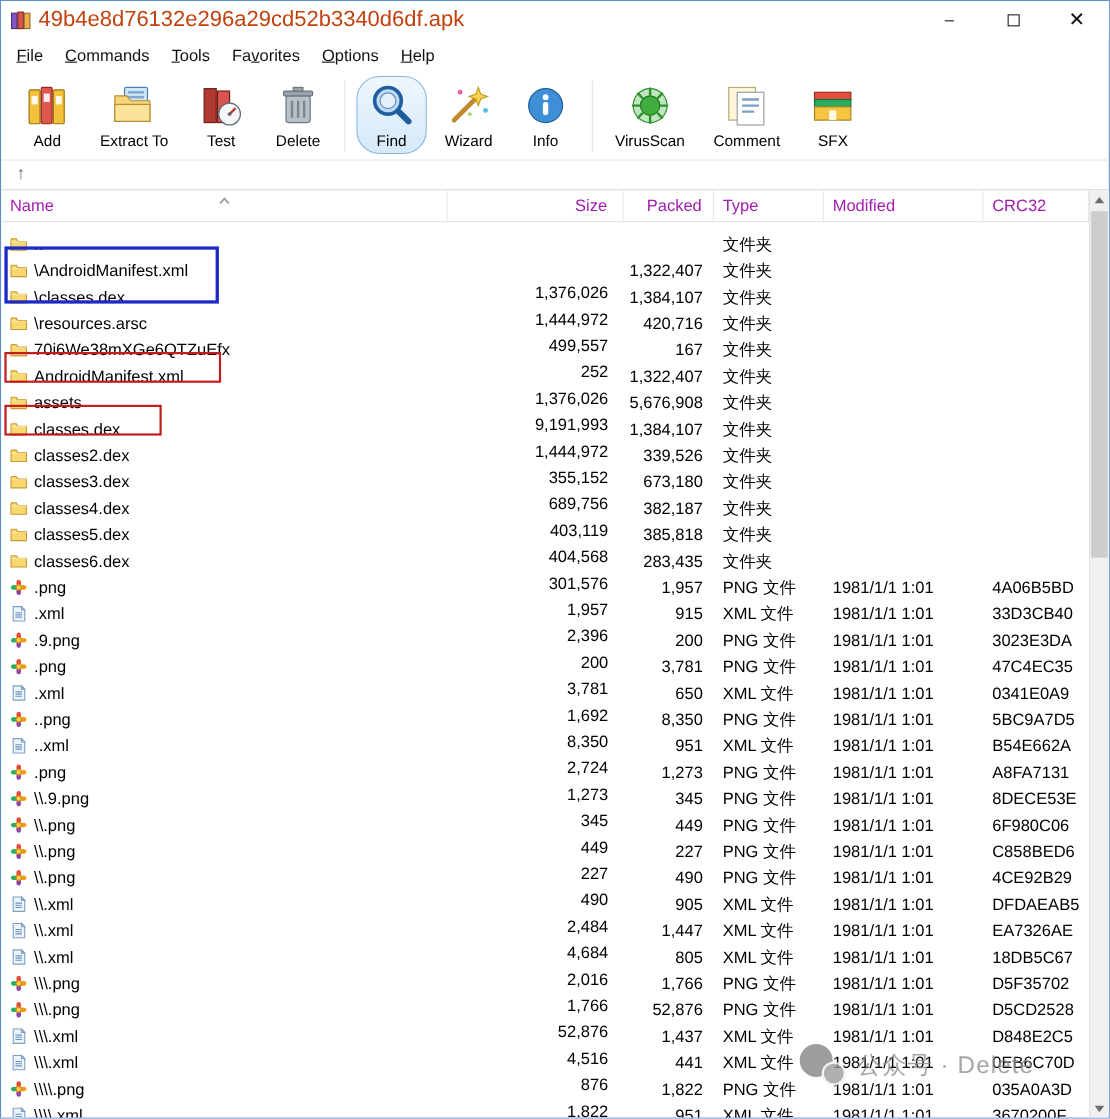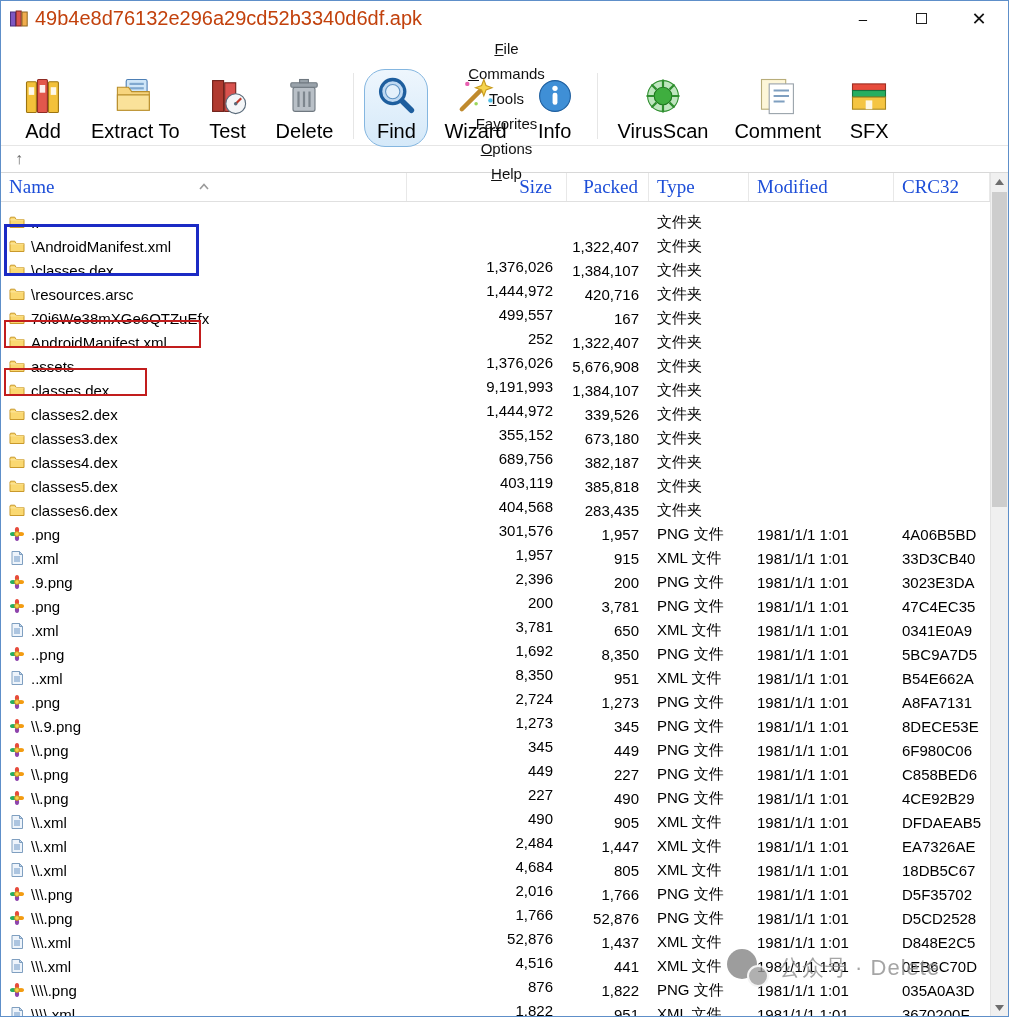--- a/index.html
+++ b/index.html
@@ -9,42 +9,42 @@
 
   
   .titlebar { height:35px; display:flex; align-items:center; padding-left:8px; background:#fff; }
   .app-icon { width:20px; height:20px; margin-right:6px; flex:0 0 auto; }
   .title-text { font-size:20px; color:#c2410c; }
   .win-controls { margin-left:auto; display:flex; height:100%; }
   .win-btn { width:58px; height:100%; display:flex; align-items:center; justify-content:center; font-size:15px; color:#111; }
   .max-glyph { width:11px; height:11px; border:1.5px solid #222; display:inline-block; }
 
   
-  .menubar { height:29px; display:flex; align-items:center; padding-left:4px; font-size:15px; color:#111;flex-direction:column; }
+  .menubar { height:29px; display:flex; align-items:center; padding-left:4px; font-size:15px; color:#111; }
   .menu-item { padding:4px 10px; cursor:default; }
   .menu-item u { text-decoration:underline; }
 
   
   .toolbar { height:81px; border-bottom:1px solid #e6e6e6; display:flex; align-items:flex-start; padding:4px 6px 0 10px; }
   .tb-btn { display:flex; flex-direction:column; align-items:center; padding:4px 9px 3px; margin-right:6px;
             border:1px solid transparent; border-radius:3px; min-width:54px; }
   .tb-btn .icon { width:44px; height:44px; display:block; }
   .tb-btn .icon svg { width:44px; height:44px; }
-  .tb-btn .lbl { font-size:20px; margin-top:2px; color:#000; white-space:nowrap; }
+  .tb-btn .lbl { font-size:14px; margin-top:2px; color:#000; white-space:nowrap; }
   .tb-btn.active { border-color:#84b6e0; background:linear-gradient(#eef6fd,#d5e9f9);border-radius:21px; }
   .tb-sep { width:1px; height:66px; background:#e6e6e6; margin:4px 10px 0 4px; flex:0 0 auto; }
 
   
   .addressbar { height:27px; border-bottom:1px solid #d8d8d8; display:flex; align-items:center; padding-left:14px; }
   .up-arrow { font-size:16px; color:#6d6d6d; line-height:1; }
 
   
   .list-area { position:relative; width:calc(100% - 18px); }
   .grid { display:grid; grid-template-columns:406px 160px 82px 100px 145px 1fr; }
-  .header-row { height:29px; border-bottom:1px solid #e0e0e0; font-size:19px; color:#1d4ed8; position:relative;font-family:Liberation Serif, serif; }
+  .header-row { height:29px; border-bottom:1px solid #e0e0e0; font-size:15px; color:#a21caf; position:relative; }
   .hcell { display:flex; align-items:center; border-right:1px solid #e8e8e8; height:100%; }
   .hcell.left { padding-left:8px; }
   .hcell.right { justify-content:flex-end; }
   .hcell.r-size { padding-right:14px; }
   .hcell.r-packed { padding-right:10px; }
   .sort-caret { position:absolute; left:197px; top:0px; }
 
   .rows-wrap { position:relative; }
   .frow { height:24px; font-size:15px; color:#000; align-items:center; }
   .frow .c { display:flex; align-items:center; height:100%; overflow:hidden; white-space:nowrap; }

